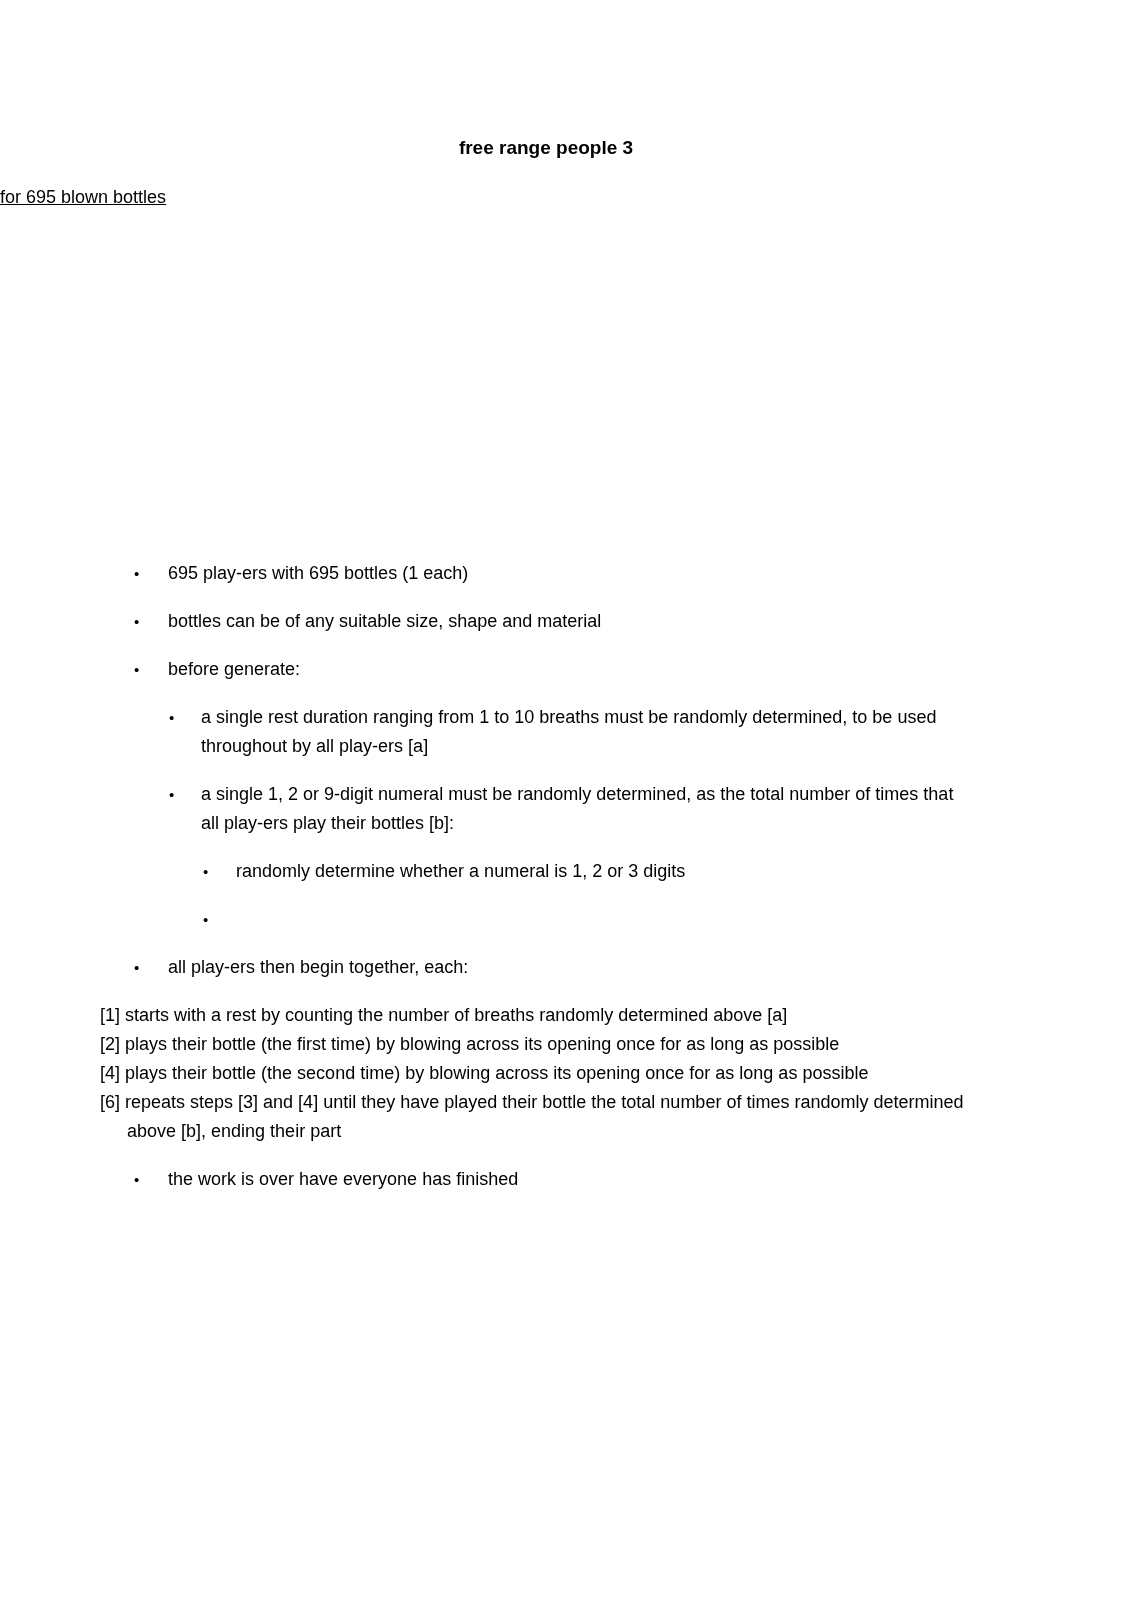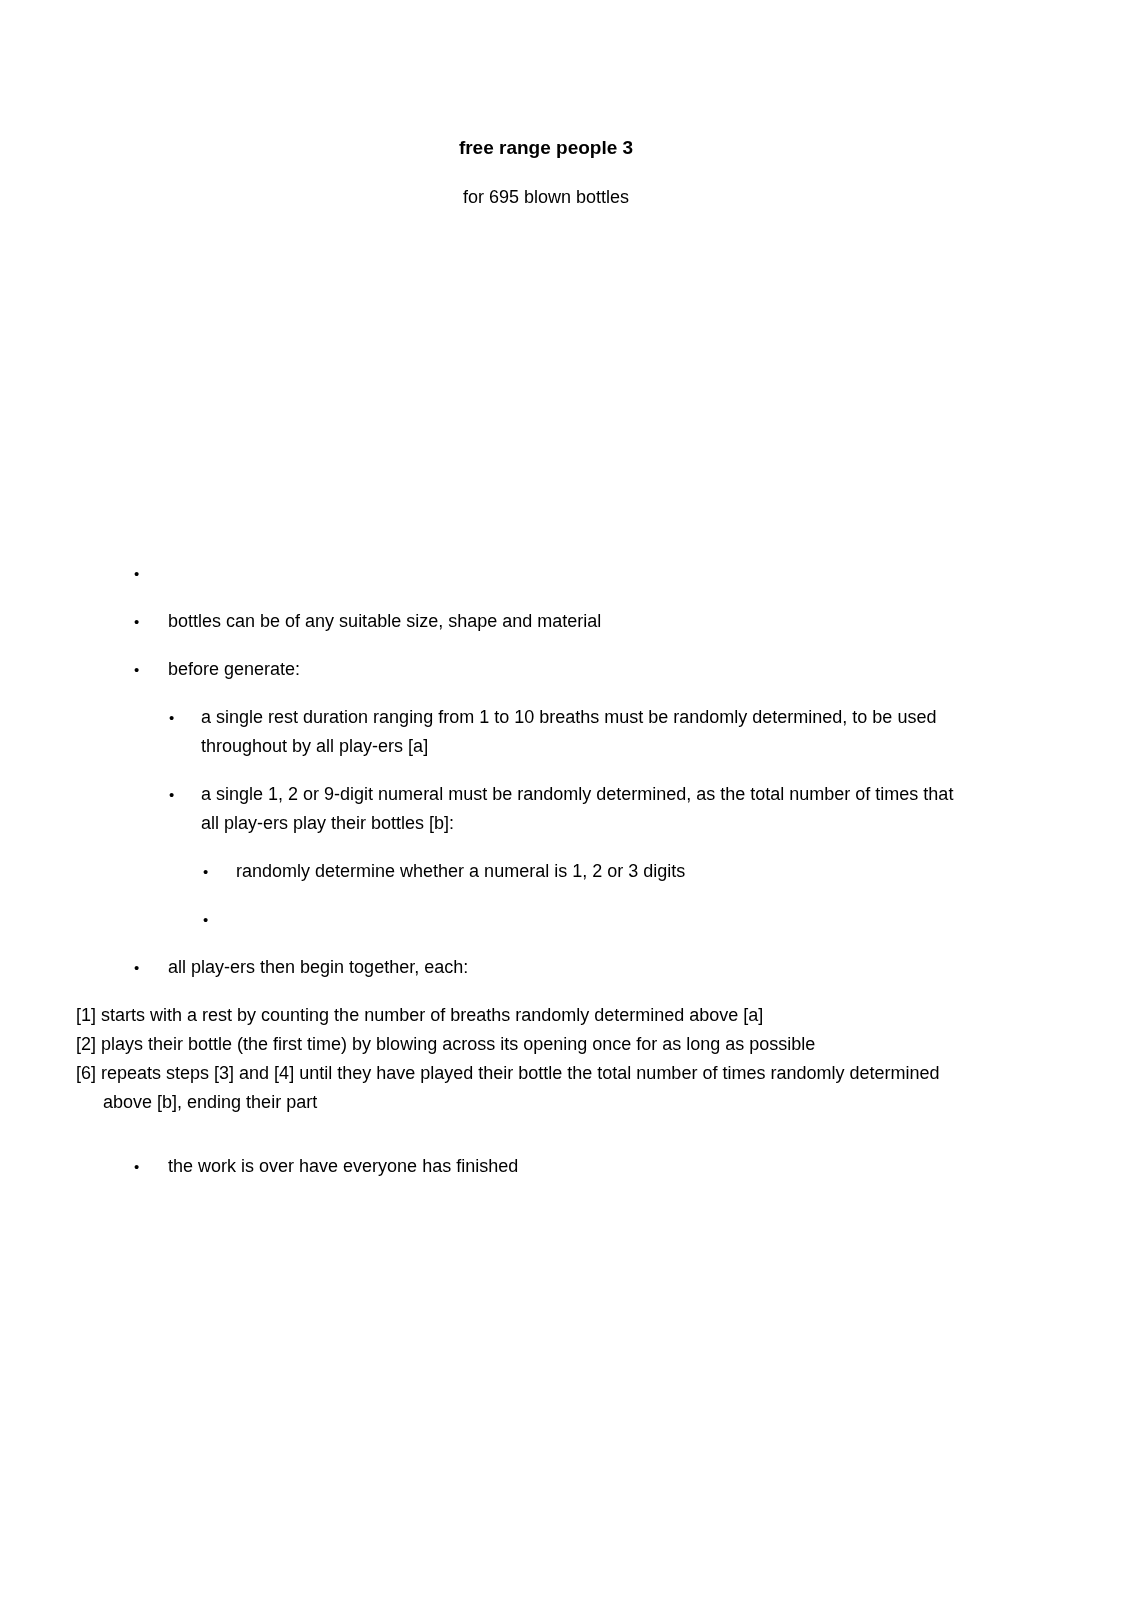--- a/index.html
+++ b/index.html
@@ -20,23 +20,24 @@
   }
   .doc-title {
     padding-top: 133px;
     text-align: center;
     font-weight: bold;
     font-size: 19px;
     line-height: 29px;
   }
   .doc-subtitle {
     margin-top: 21px;
-    text-align: center;
+    text-align: left;
     font-size: 18px;
     line-height: 29px;
+    text-decoration: underline;
   }
   .content {
     margin-top: 347px;
     padding-right: 120px;
   }
   .row {
     display: flex;
     align-items: flex-start;
     margin-bottom: 19px;
   }
@@ -47,40 +48,41 @@
   .row .text {
     flex: 1 1 auto;
   }
   .l1 { padding-left: 134px; }
   .l1 .bullet { width: 34px; }
   .l2 { padding-left: 169px; }
   .l2 .bullet { width: 32px; }
   .l3 { padding-left: 203px; }
   .l3 .bullet { width: 33px; }
   .steps {
-    padding-left: 76px;
-    margin-bottom: 35px;
+    padding-left: 100px;
+    margin-bottom: 19px;
   }
   .step {
     padding-left: 27px;
     text-indent: -27px;
   }
 </style>
 </head>
 <body>
 
 <div class="page">
 
   <div class="doc-title">free range people 3</div>
   <div class="doc-subtitle">for 695 blown bottles</div>
 
   <div class="content">
 
     <div class="row l1">
       <span class="bullet">•</span>
+      <div class="text">695 play-ers with 695 bottles (1 each)</div>
     </div>
 
     <div class="row l1">
       <span class="bullet">•</span>
       <div class="text">bottles can be of any suitable size, shape and material</div>
     </div>
 
     <div class="row l1">
       <span class="bullet">•</span>
       <div class="text">before generate:</div>
@@ -106,20 +108,21 @@
     </div>
 
     <div class="row l1">
       <span class="bullet">•</span>
       <div class="text">all play-ers then begin together, each:</div>
     </div>
 
     <div class="steps">
       <div class="step">[1] starts with a rest by counting the number of breaths randomly determined above [a]</div>
       <div class="step">[2] plays their bottle (the first time) by blowing across its opening once for as long as possible</div>
+      <div class="step">[4] plays their bottle (the second time) by blowing across its opening once for as long as possible</div>
       <div class="step">[6] repeats steps [3] and [4] until they have played their bottle the total number of times randomly determined above [b], ending their part</div>
     </div>
 
     <div class="row l1">
       <span class="bullet">•</span>
       <div class="text">the work is over have everyone has finished</div>
     </div>
 
   </div>
 </div>

